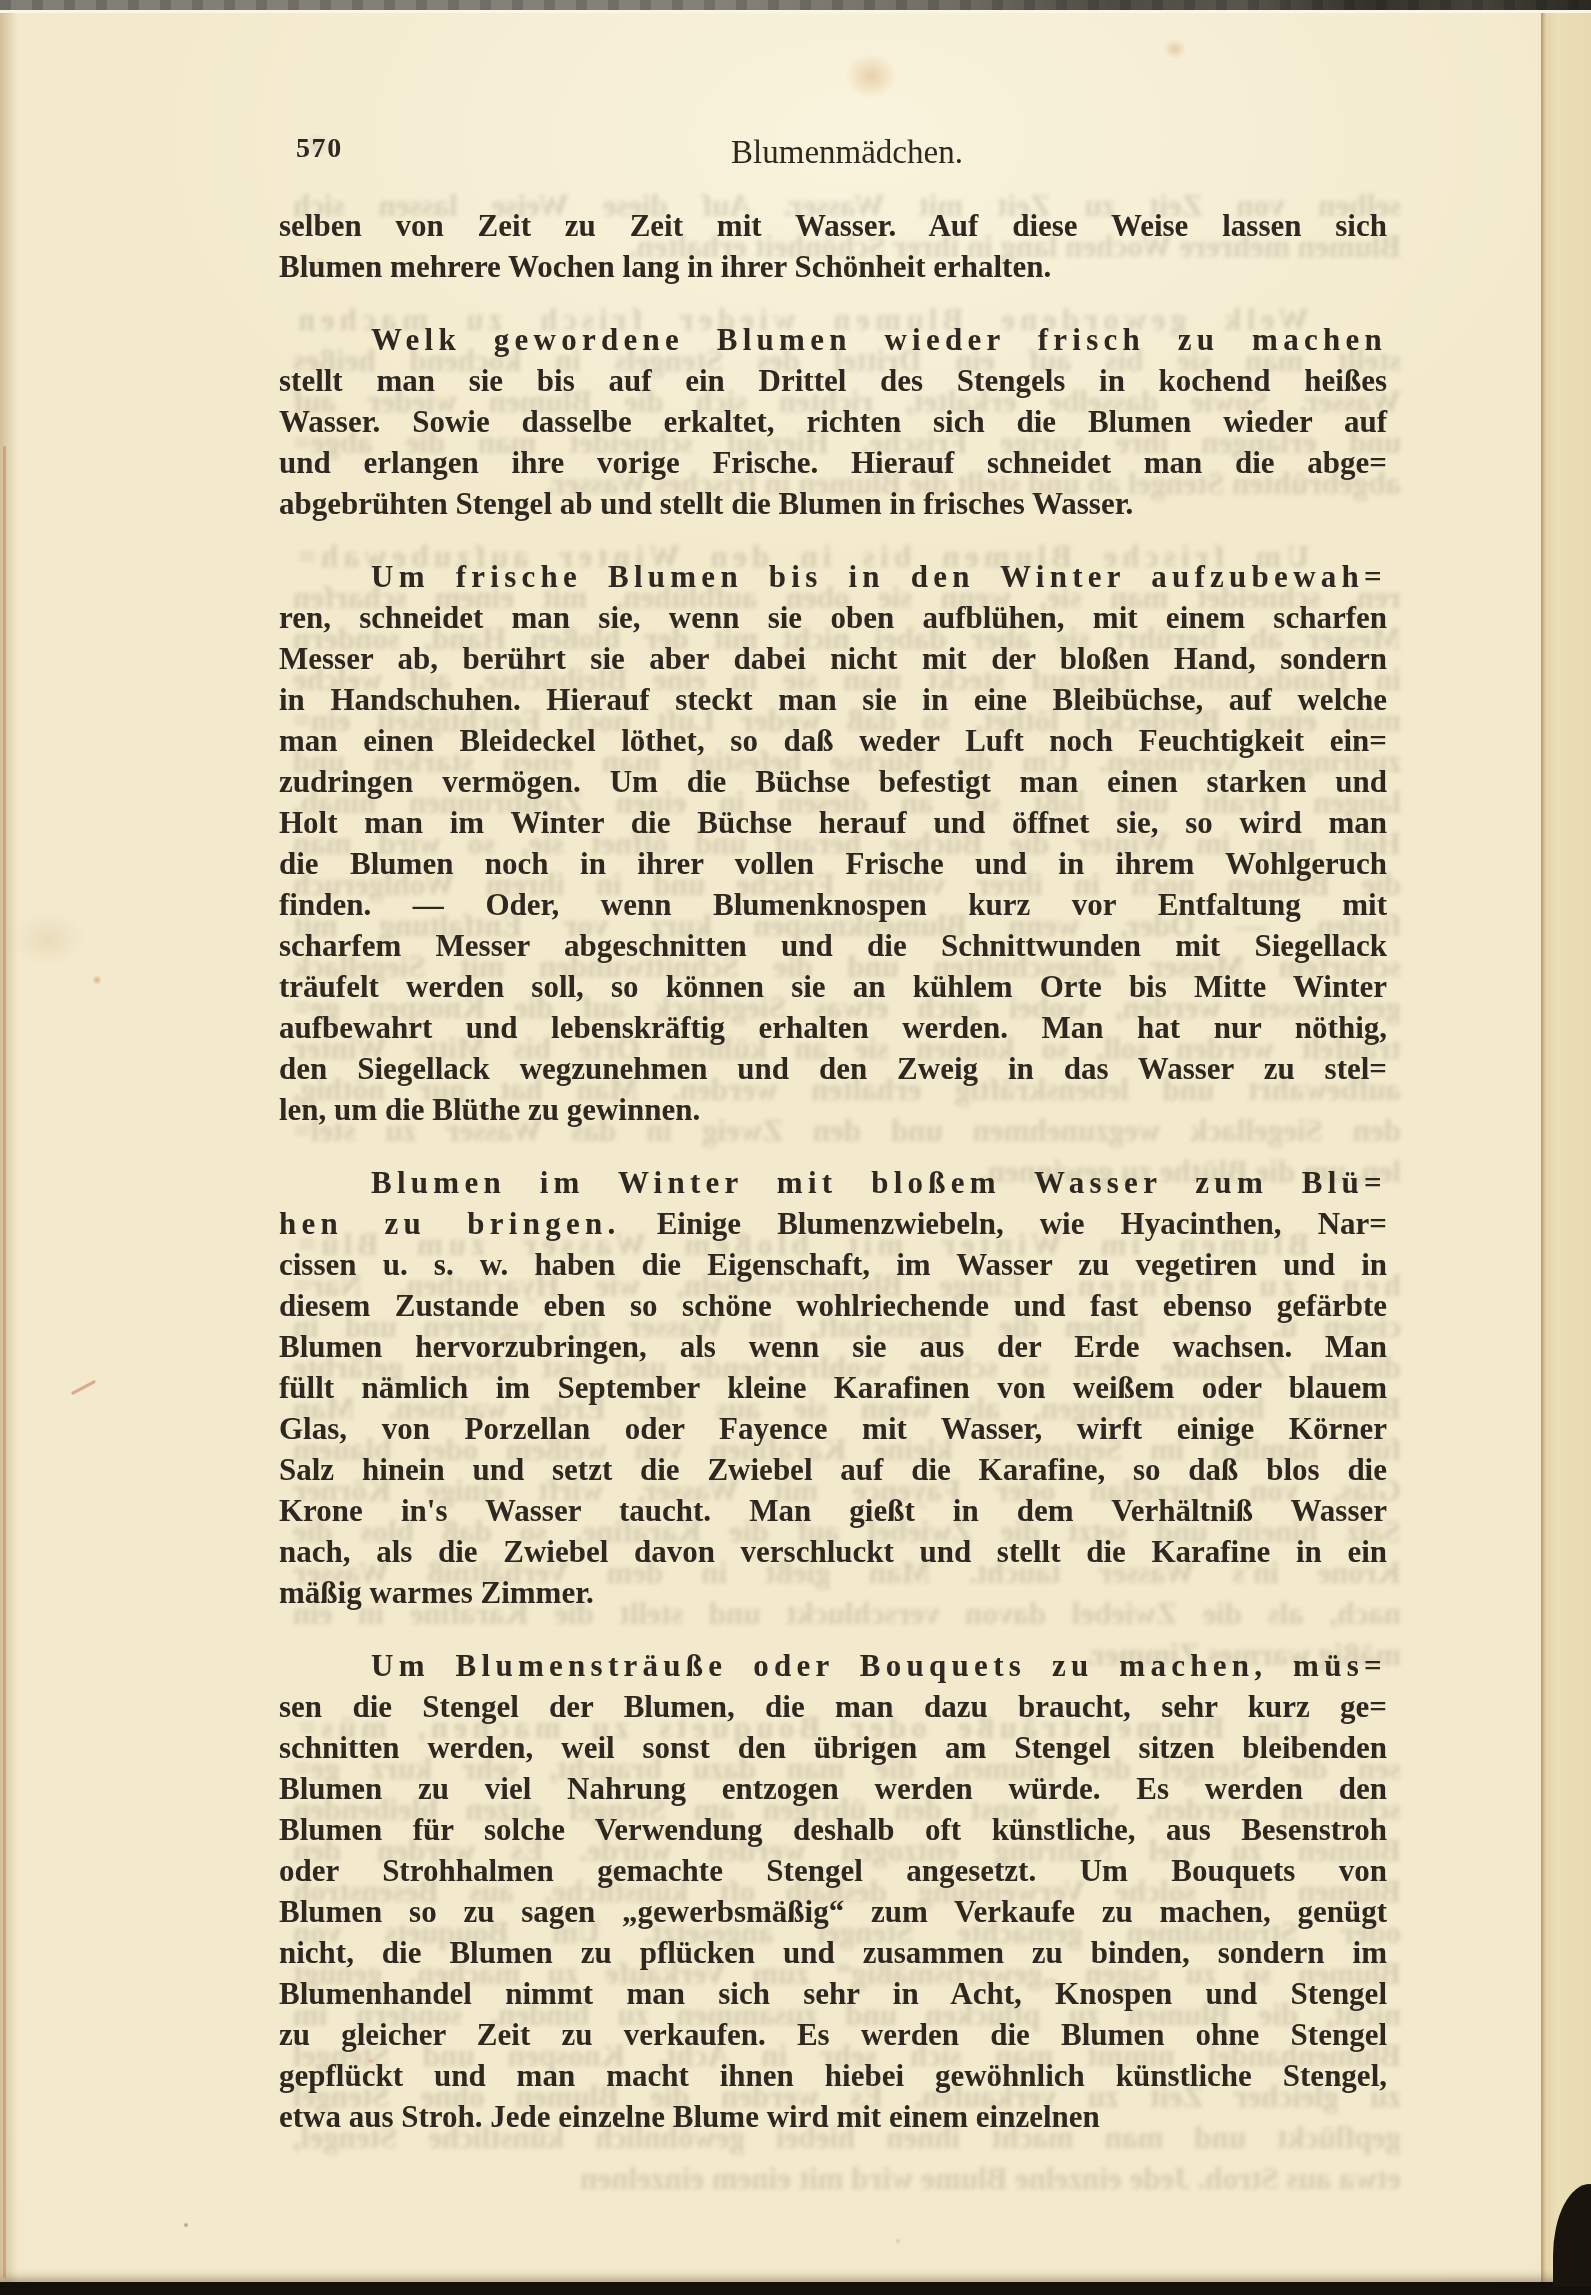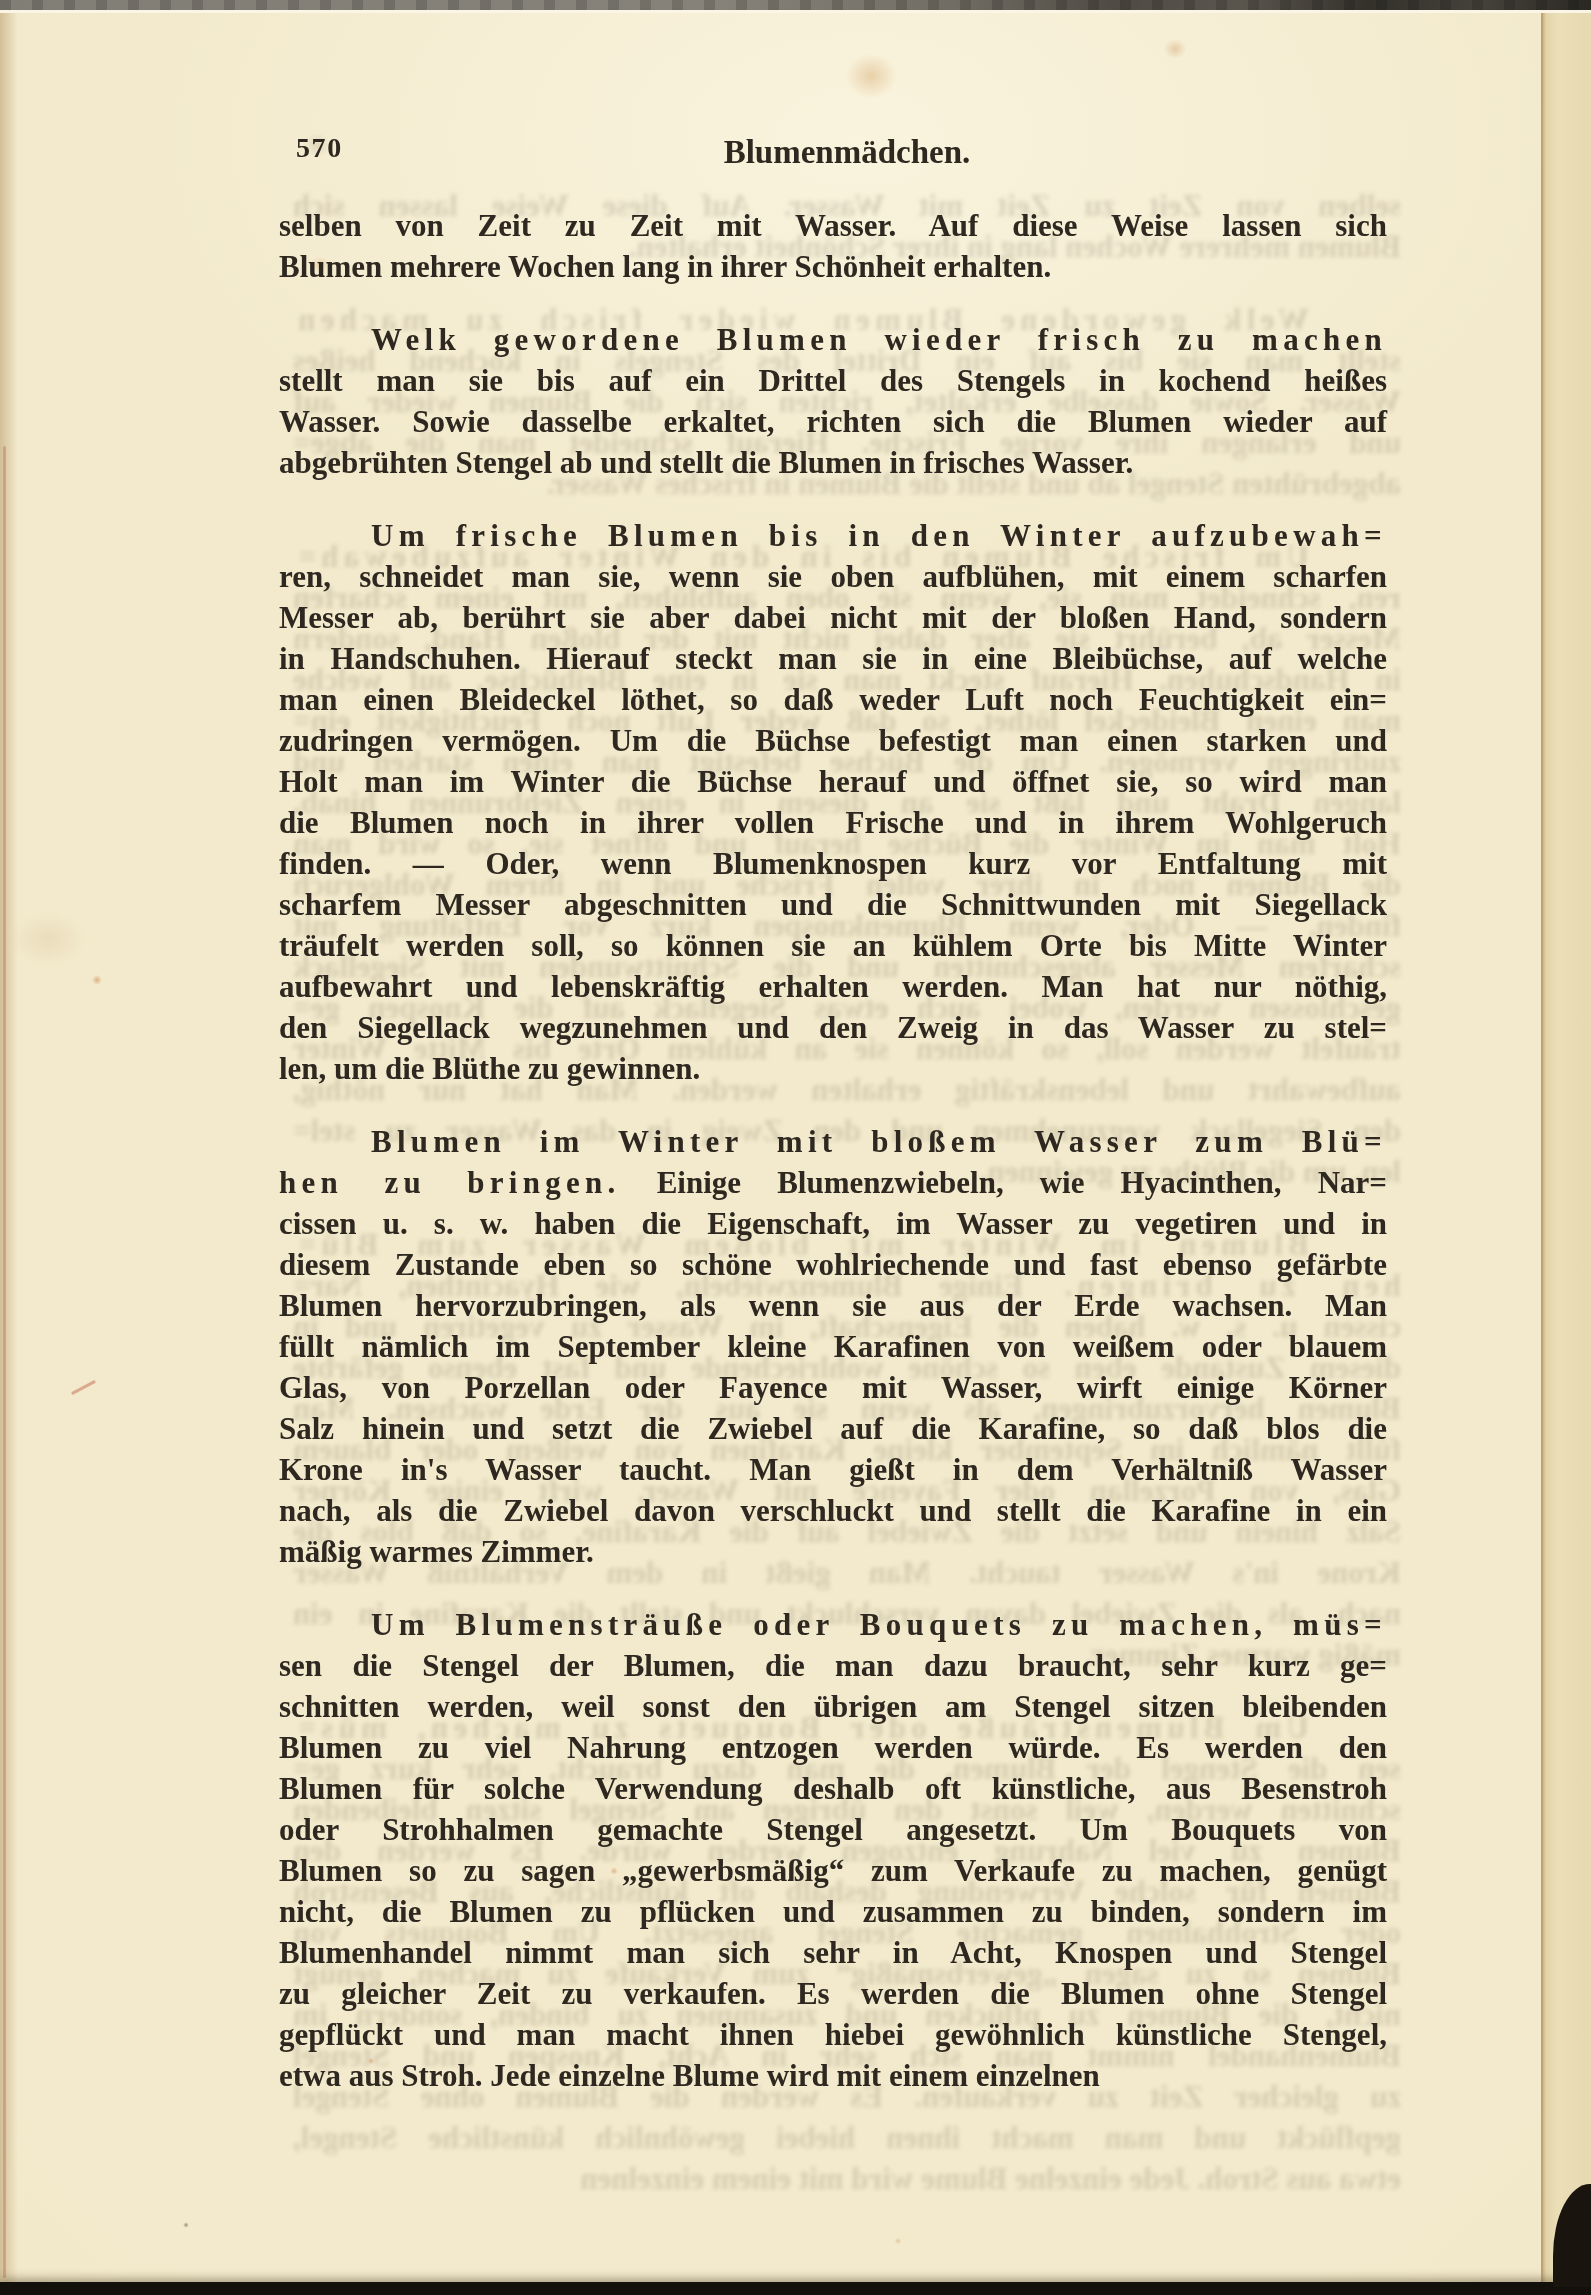--- a/index.html
+++ b/index.html
@@ -64,21 +64,21 @@
     position:absolute;left:70px;top:1386px;width:27px;height:3.2px;z-index:2;
     background:rgba(186,80,50,.42);transform:rotate(-28deg);border-radius:1.6px;
   }
   
   .pagenum{
     position:absolute;left:296px;top:132px;z-index:4;
     font-size:28px;font-weight:700;letter-spacing:1.6px;
   }
   .running-title{
     position:absolute;left:293px;top:134px;width:1108px;z-index:4;
-    text-align:center;font-size:33px;font-weight:700;
+    text-align:center;font-size:33px;font-weight:400;
   }
   
   .textblock{
     position:absolute;left:279px;top:205px;width:1108px;z-index:3;
   }
   .line{
     height:41px;line-height:41px;font-size:31px;font-weight:700;
     text-align:justify;text-align-last:justify;white-space:nowrap;
     overflow:visible;
   }
@@ -156,20 +156,21 @@
 
   <span class="pagenum">570</span>
   <div class="running-title">Blumenmädchen.</div>
 
   <main class="textblock" id="textblock">
       <div class="line">selben von Zeit zu Zeit mit Wasser. Auf diese Weise lassen sich</div>
       <div class="line lastline">Blumen mehrere Wochen lang in ihrer Schönheit erhalten.</div>
       <div class="line first spaced">Welk gewordene Blumen wieder frisch zu machen</div>
       <div class="line">stellt man sie bis auf ein Drittel des Stengels in kochend heißes</div>
       <div class="line">Wasser. Sowie dasselbe erkaltet, richten sich die Blumen wieder auf</div>
+      <div class="line">und erlangen ihre vorige Frische. Hierauf schneidet man die abge=</div>
       <div class="line lastline">abgebrühten Stengel ab und stellt die Blumen in frisches Wasser.</div>
       <div class="line first spaced">Um frische Blumen bis in den Winter aufzubewah=</div>
       <div class="line">ren, schneidet man sie, wenn sie oben aufblühen, mit einem scharfen</div>
       <div class="line">Messer ab, berührt sie aber dabei nicht mit der bloßen Hand, sondern</div>
       <div class="line">in Handschuhen. Hierauf steckt man sie in eine Bleibüchse, auf welche</div>
       <div class="line">man einen Bleideckel löthet, so daß weder Luft noch Feuchtigkeit ein=</div>
       <div class="line">zudringen vermögen. Um die Büchse befestigt man einen starken und</div>
       <div class="line">Holt man im Winter die Büchse herauf und öffnet sie, so wird man</div>
       <div class="line">die Blumen noch in ihrer vollen Frische und in ihrem Wohlgeruch</div>
       <div class="line">finden. — Oder, wenn Blumenknospen kurz vor Entfaltung mit</div>

